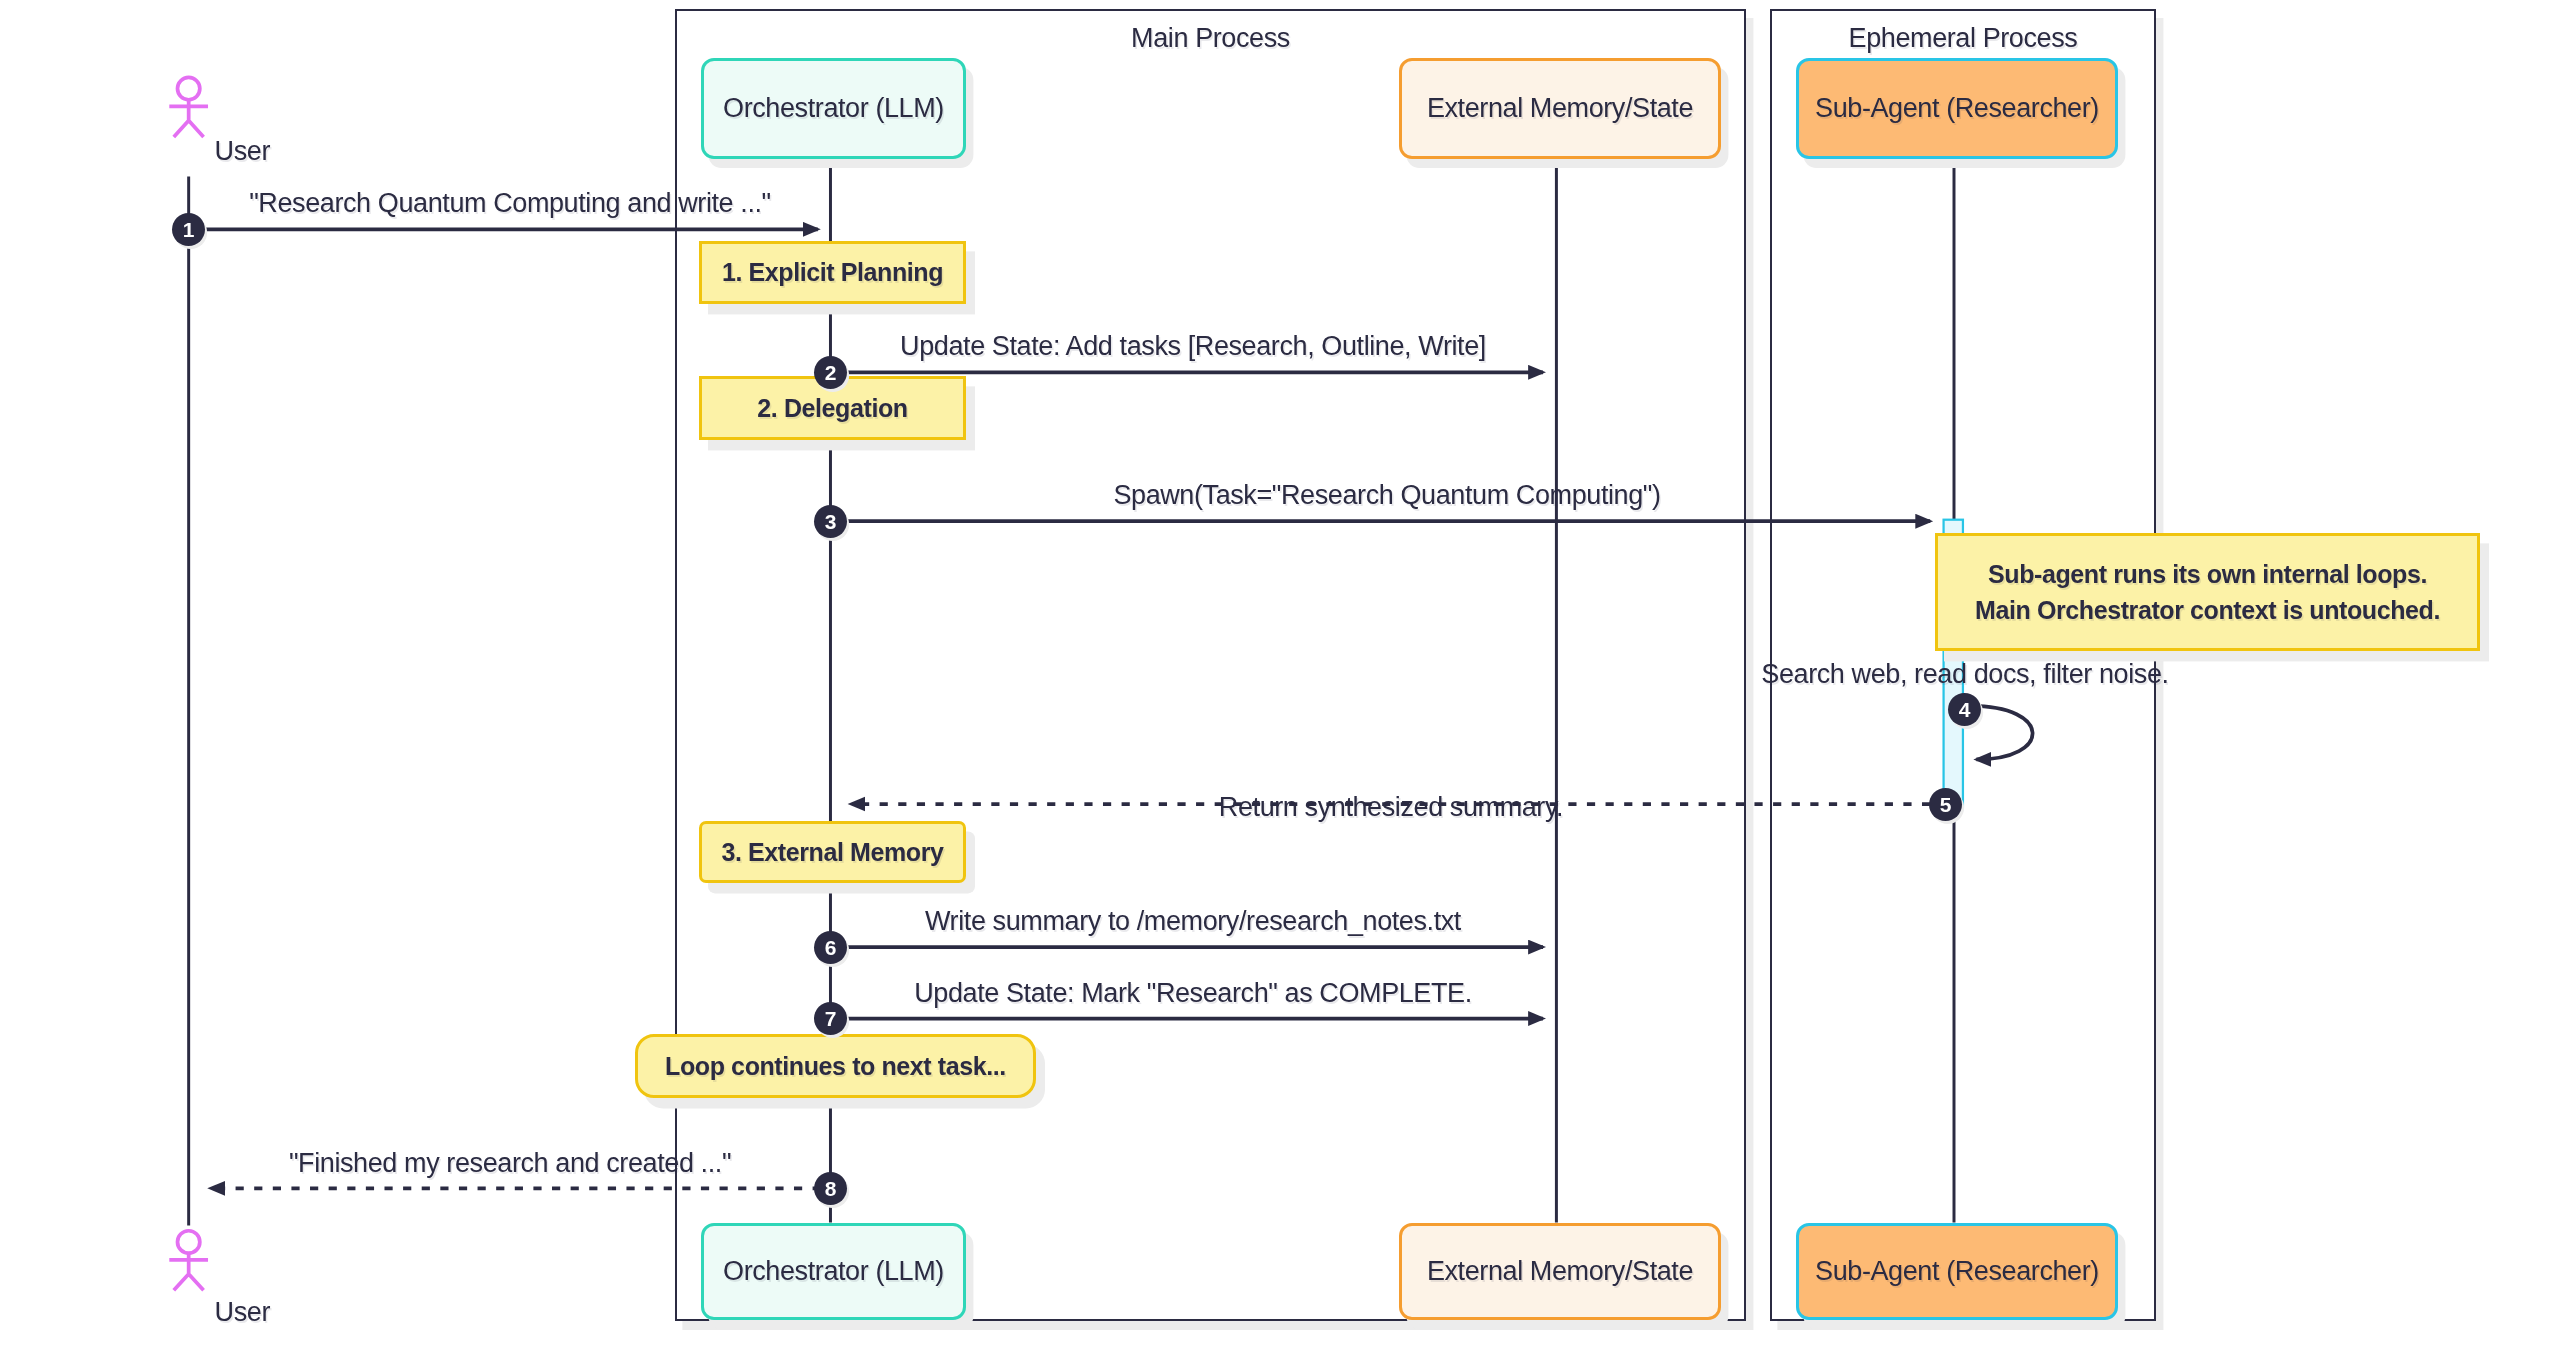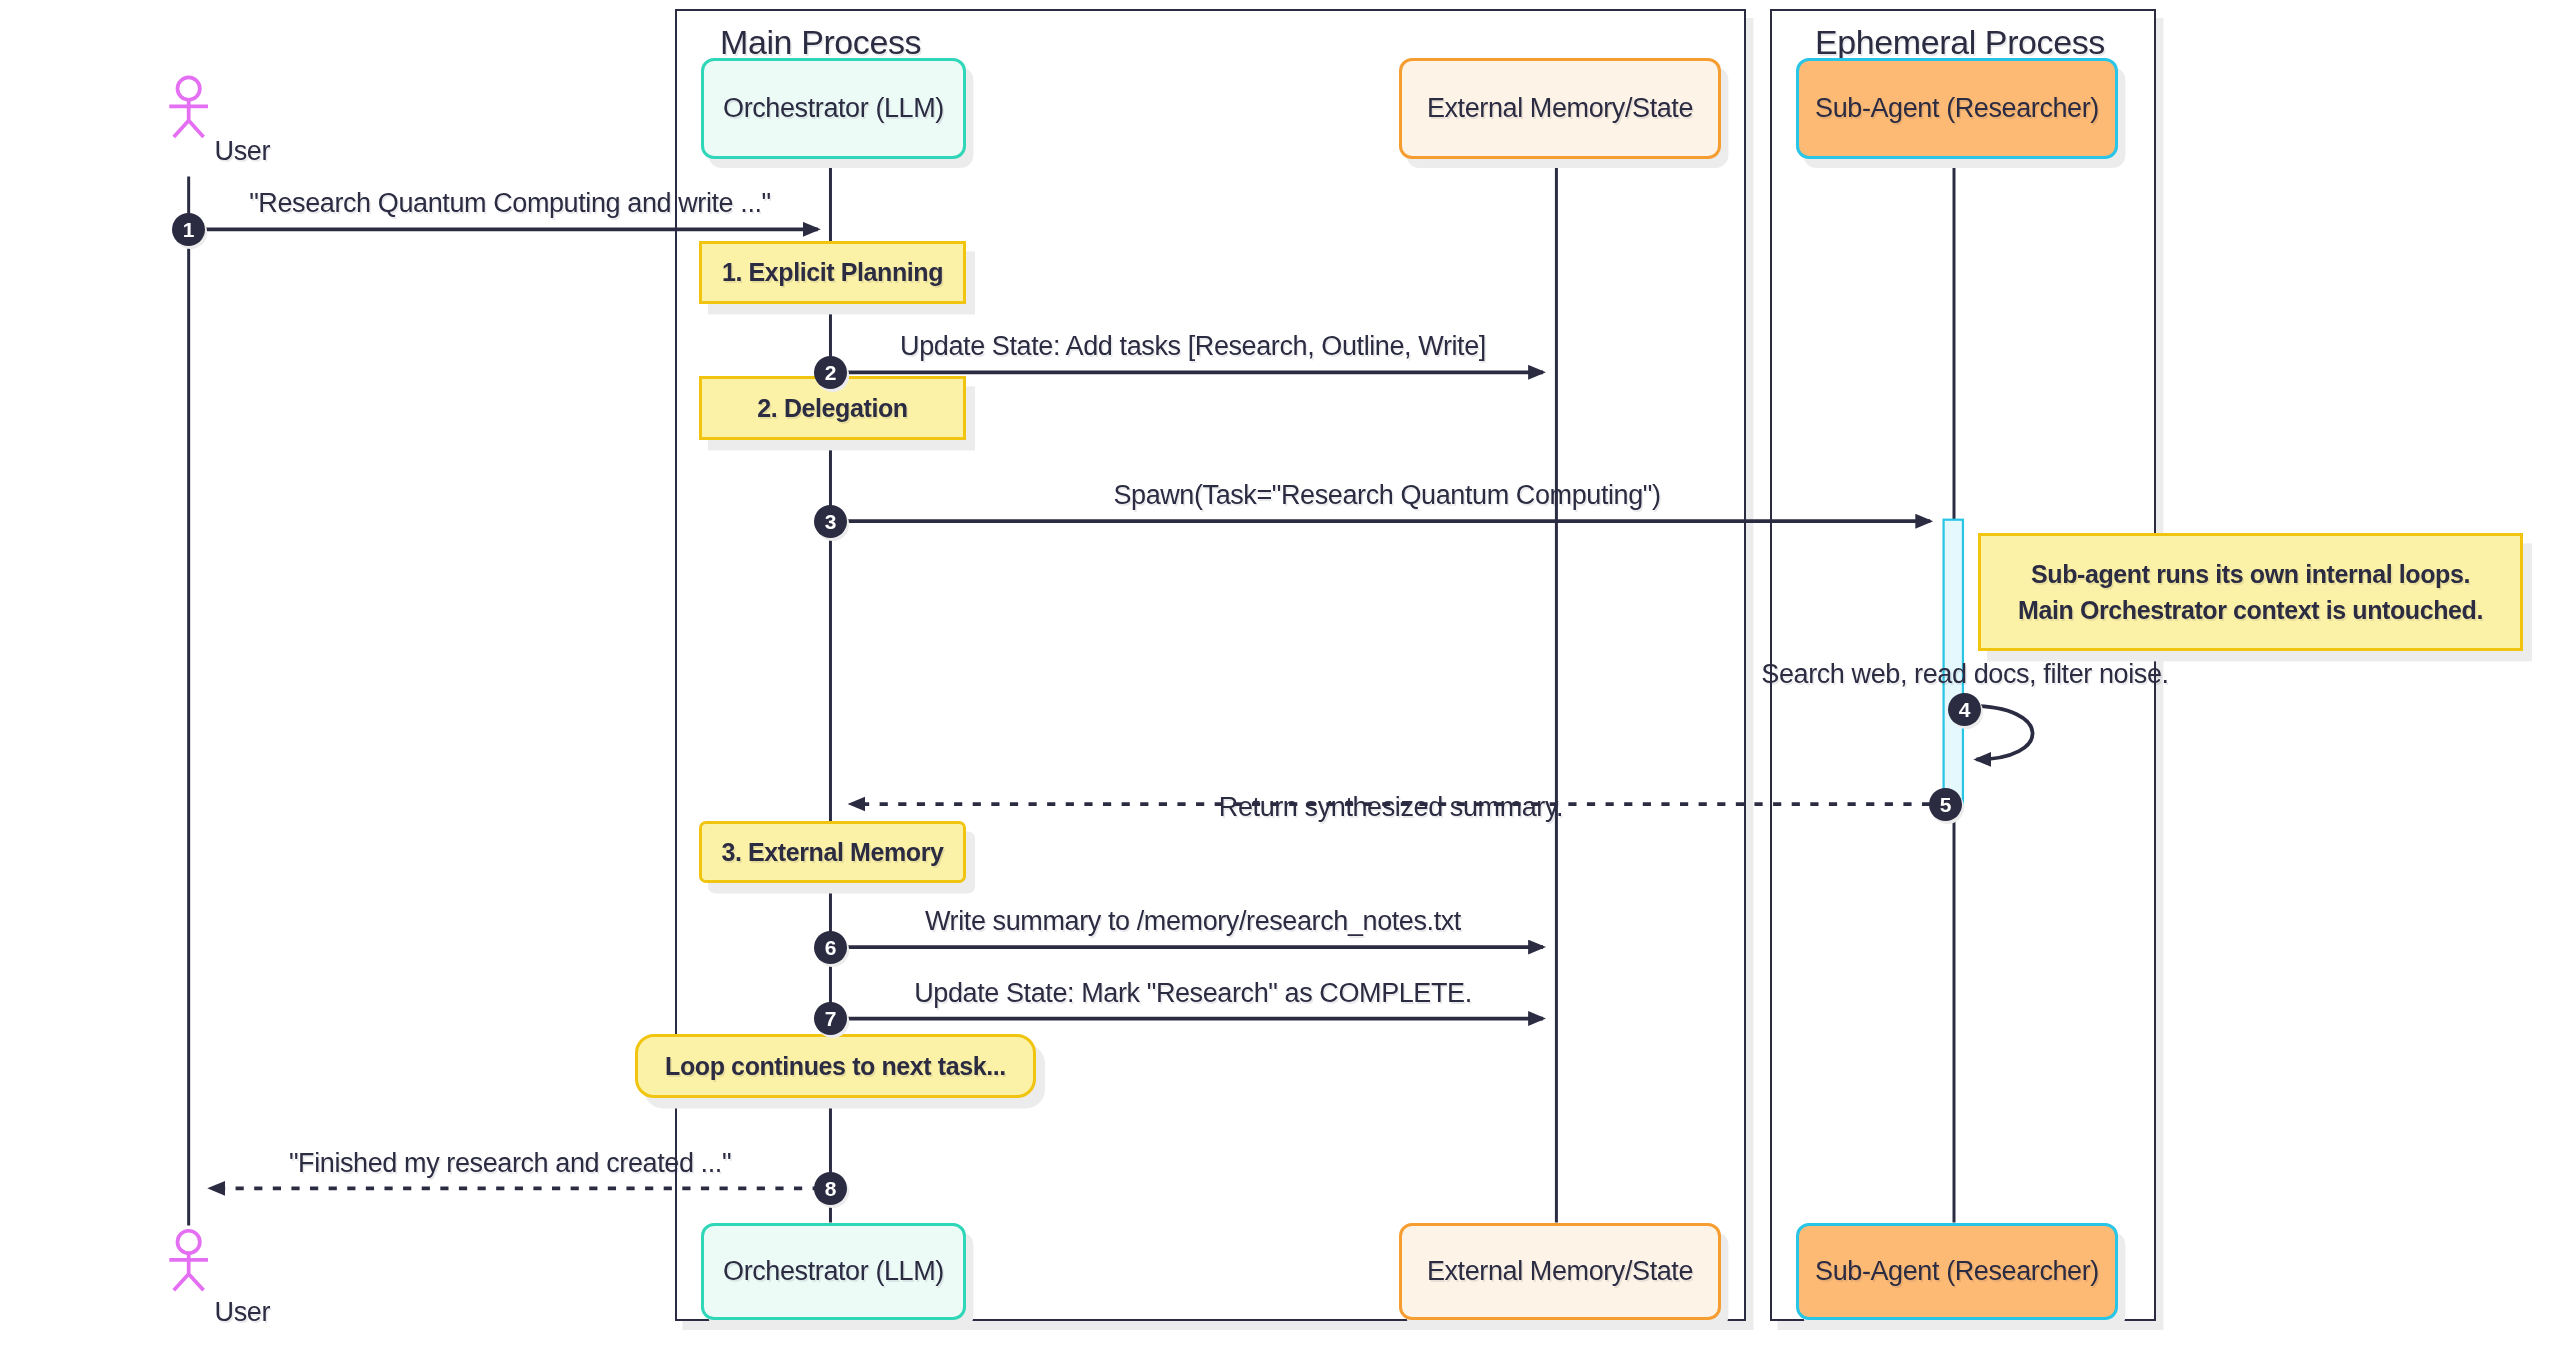--- a/index.html
+++ b/index.html
@@ -3,23 +3,23 @@
 <meta charset="utf-8">
 <style>
   html,body{margin:0;padding:0;background:#ffffff;}
   body{width:2576px;height:1367px;position:relative;overflow:hidden;
        font-family:"Liberation Sans","DejaVu Sans",sans-serif;color:#2b2b42;}
   .diagram{position:absolute;inset:0;}
 
   
   .frame{position:absolute;background:#ffffff;border:2.2px solid #2b2b42;
          box-shadow:7.4px 9px 0 #ececec;}
-  .frame-title{position:absolute;top:12px;left:0;width:100%;
-               font-size:34px;font-weight:500;letter-spacing:-0.4px;
-               text-shadow:1.5px 2.2px 0 rgba(43,43,66,0.10);margin-left:43px;}
+  .frame-title{position:absolute;top:12px;left:0;width:100%;text-align:center;
+               font-size:27px;font-weight:500;letter-spacing:-0.4px;
+               text-shadow:1.5px 2.2px 0 rgba(43,43,66,0.10);}
 
   
   svg.layer{position:absolute;left:0;top:0;}
 
   
   .abox{position:absolute;border-radius:13px;display:flex;align-items:center;justify-content:center;
         font-size:27px;font-weight:500;letter-spacing:-0.4px;
         box-shadow:7.4px 9px 0 #ececec;text-shadow:1.5px 2.2px 0 rgba(43,43,66,0.10);}
   .abox.teal  {background:#edfbf7;border:3px solid #2fd6b8;}
   .abox.orange{background:#fdf3e7;border:3px solid #f59d30;}
@@ -124,21 +124,21 @@
   <div class="note" style="left:699px;top:376px;width:261px;height:58px;">
     <span>2. Delegation</span>
   </div>
   <div class="note" style="left:699px;top:821px;width:261px;height:56px;border-radius:7px;">
     <span>3. External Memory</span>
   </div>
   <div class="note" style="left:635px;top:1034px;width:395px;height:58px;border-radius:19px;">
     <span>Loop continues to next task...</span>
   </div>
 
-  <div class="note multi" style="left:1978px;top:533px;width:539px;height:112px;">
+  <div class="note multi" style="left:1935px;top:533px;width:539px;height:112px;">
     <span>Sub-agent runs its own internal loops.</span>
     <span>Main Orchestrator context is untouched.</span>
   </div>
 
   <div class="msg" style="left:63px;top:188px;">"Research Quantum Computing and write ..."</div>
   <div class="msg" style="left:746px;top:331px;">Update State: Add tasks [Research, Outline, Write]</div>
   <div class="msg" style="left:940px;top:480px;">Spawn(Task="Research Quantum Computing")</div>
   <div class="msg" style="left:1518px;top:659px;">Search web, read docs, filter noise.</div>
   <div class="msg" style="left:944px;top:763px;margin-top:29px;">Return synthesized summary.</div>
   <div class="msg" style="left:746px;top:906px;">Write summary to /memory/research_notes.txt</div>

